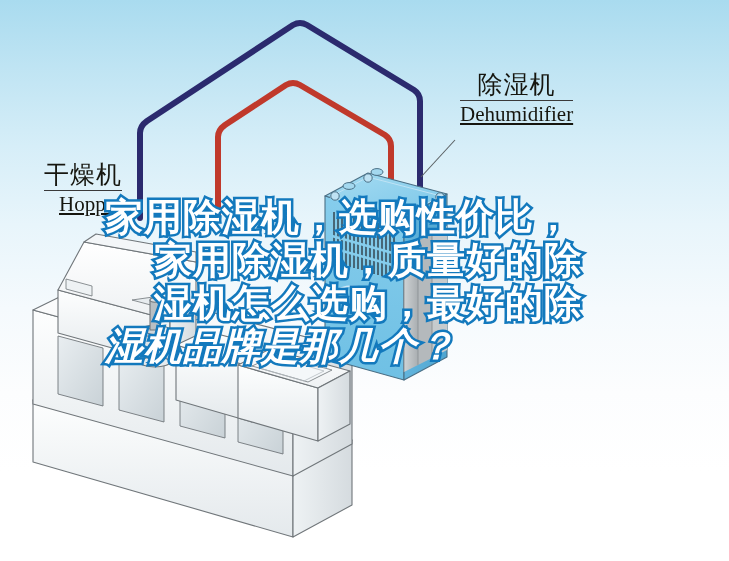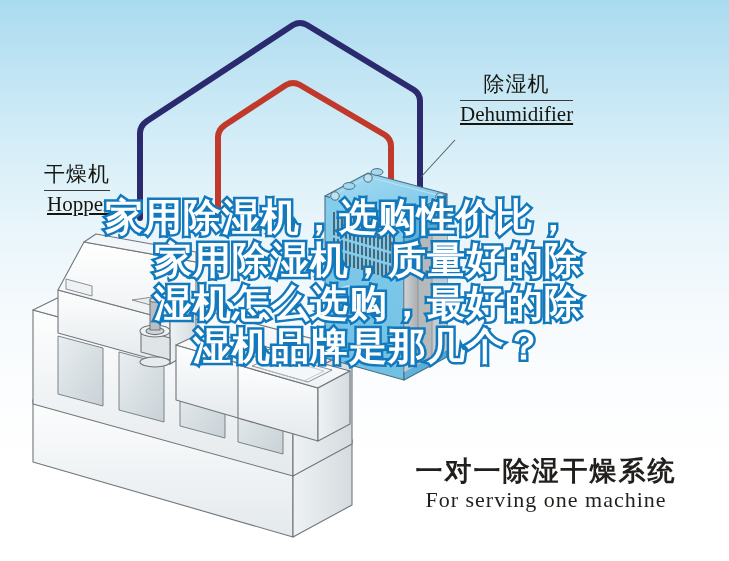--- a/index.html
+++ b/index.html
@@ -21,21 +21,21 @@
       #ffffff 100%);
   }
 
   
   #illus{position:absolute;left:0;top:0;width:729px;height:561px;}
 
   
   .lbl{position:absolute;text-align:center;color:#16160f;}
   .lbl .cn{
     font-family:"DejaVu Sans","Liberation Sans",sans-serif;
-    font-size:21px;line-height:29px;font-weight:400;
+    font-size:25px;line-height:29px;font-weight:400;
     letter-spacing:1px;white-space:nowrap;
   }
   .lbl .rule{height:1px;background:#3a3a3a;margin:1px 0 1px 0;}
   .lbl .en{
     font-family:"Liberation Serif","DejaVu Serif",serif;
     font-size:21px;line-height:24px;white-space:nowrap;text-decoration:underline;
   }
   #lbl-hopper{left:44px;top:160px;text-align:right;}
   #lbl-dehum{left:460px;top:70px;}
 
@@ -63,21 +63,21 @@
     font-size:38px;
     line-height:43px;
     letter-spacing:1px;
     color:#ffffff;
     -webkit-text-stroke:5px #1379bd;
     paint-order:stroke fill;
     white-space:nowrap;
   }
   #headline .ln{display:block;}
   #headline .ln.l1{text-align:left;}
-  #headline .ln.l4{text-align:center;}
+  #headline .ln.l4{text-align:left;font-style:italic;}
 </style>
 </head>
 <body>
 
 <div id="stage">
 
   <svg id="illus" viewBox="0 0 729 561">
     <defs>
       <linearGradient id="gMachineTop" x1="0" y1="0" x2="0" y2="1">
         <stop offset="0" stop-color="#ffffff"></stop>
@@ -222,24 +222,20 @@
     <div class="rule"></div>
     <div class="en">Hopper</div>
   </div>
 
   <div class="lbl" id="lbl-dehum">
     <div class="cn">除湿机</div>
     <div class="rule"></div>
     <div class="en">Dehumidifier</div>
   </div>
 
-  <div id="caption">
-    <div class="cn">一对一除湿干燥系统</div>
-    <div class="en">For serving one machine</div>
-  </div>
 
   <div id="headline">
     <span class="ln l1">家用除湿机，选购性价比，</span>
     <span class="ln l2">家用除湿机，质量好的除</span>
     <span class="ln l3">湿机怎么选购，最好的除</span>
     <span class="ln l4">湿机品牌是那几个？</span>
   </div>
 
 </div>
 

